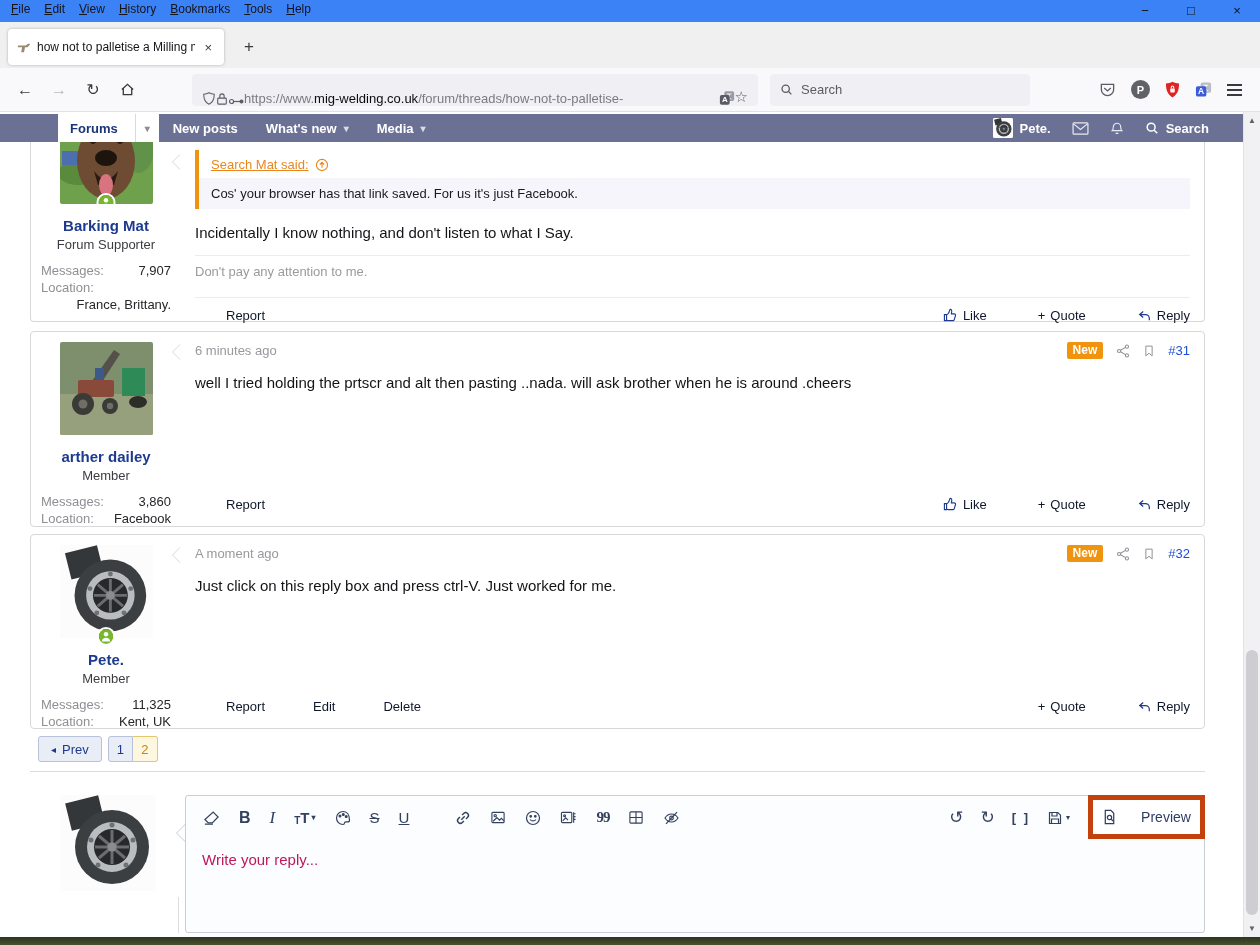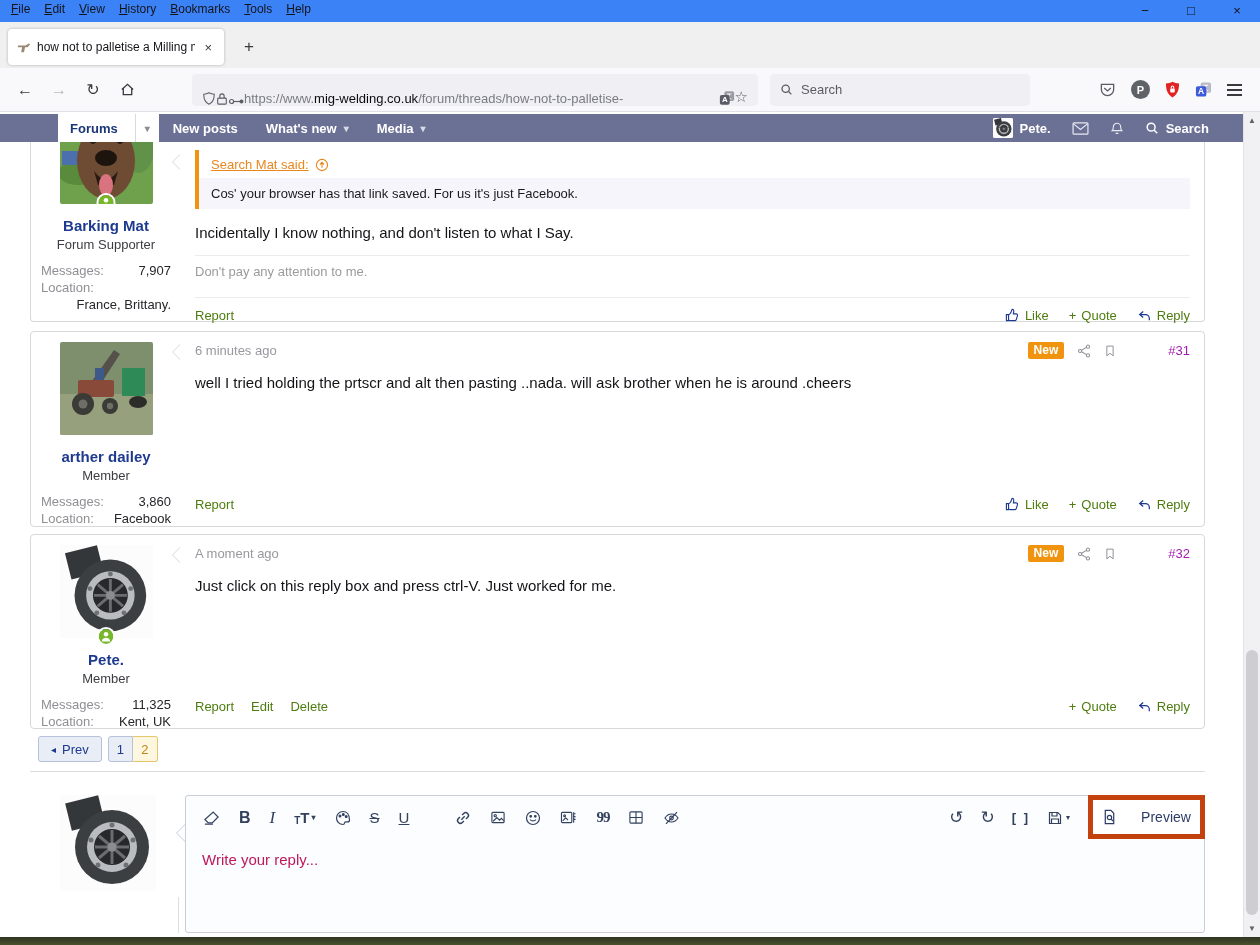--- a/index.html
+++ b/index.html
@@ -77,35 +77,35 @@
   .username { margin-top:13px; font-size:15px; font-weight:bold; color:#1d3a8f; }
   .usertitle { margin-top:3px; font-size:13px; color:#3c3c42; }
   .pairs { margin-top:10px; font-size:13px; line-height:17px; }
   .pair { display:flex; flex-wrap:wrap; }
   .pair .k { color:#8f8f95; } .pair .v { margin-left:auto; color:#26262b; text-align:right; }
 
   .post-head { display:flex; align-items:center; padding-top:10px; font-size:13px; color:#98989e; }
   .head-right { margin-left:auto; display:flex; align-items:center; gap:13px; color:#8f8f98; }
   .badge-new { background:#f0930e; color:#fff; font-size:12px; font-weight:bold;
                padding:1px 6px 2px; border-radius:2px; }
-  .post-number { font-size:13px; color:#a21caf;margin-left:39px; }
+  .post-number { font-size:13px; color:#1d4ed8; }
 
   .quote-block { border-left:4px solid #f0930e; margin-top:8px; }
   .quote-attr { padding:7px 0 6px 12px; font-size:13px; display:flex; align-items:center; gap:6px; }
   .quote-attr a { color:#e8871e; text-decoration:underline; }
   .quote-body { background:#f5f5fb; padding:8px 12px; font-size:13px; color:#1a1a1e; }
   .post-body { padding:15px 0 4px; font-size:15px; color:#141418; }
   .sig-sep { border-top:1px solid #ececec; margin-top:10px; }
   .signature { padding:8px 0; font-size:13px; color:#9b9b9f; }
 
   .post-foot { margin-top:auto; display:flex; align-items:center; padding:10px 0 14px;
                font-size:13px; color:#1d3a8f; }
   .foot-left { display:flex; gap:17px; }
   .foot-right { margin-left:auto; display:flex; gap:20px; align-items:center; }
-  .foot-link { display:flex; align-items:center; gap:5px; color:#4d7c0f; }
+  .foot-link { display:flex; align-items:center; gap:5px; color:#0f172a;margin-left:31px; }
 
   .post--1 { height:180px; } .post--2 { height:196px; margin-top:9px; } .post--3 { height:195px; margin-top:7px; }
 
   
   .pagination { display:flex; margin:7px 0 0 8px; height:26px; font-size:13px; }
   .pg-btn { display:flex; align-items:center; gap:6px; padding:0 12px; background:#e9edf6;
             border:1px solid #b7c1d9; color:#1d3a8f; border-radius:3px; }
   .pg-group { display:flex; margin-left:6px; }
   .pg-num { width:25px; display:flex; align-items:center; justify-content:center;
             background:#e9edf6; border:1px solid #b7c1d9; color:#1d3a8f; border-radius:3px 0 0 3px; }

